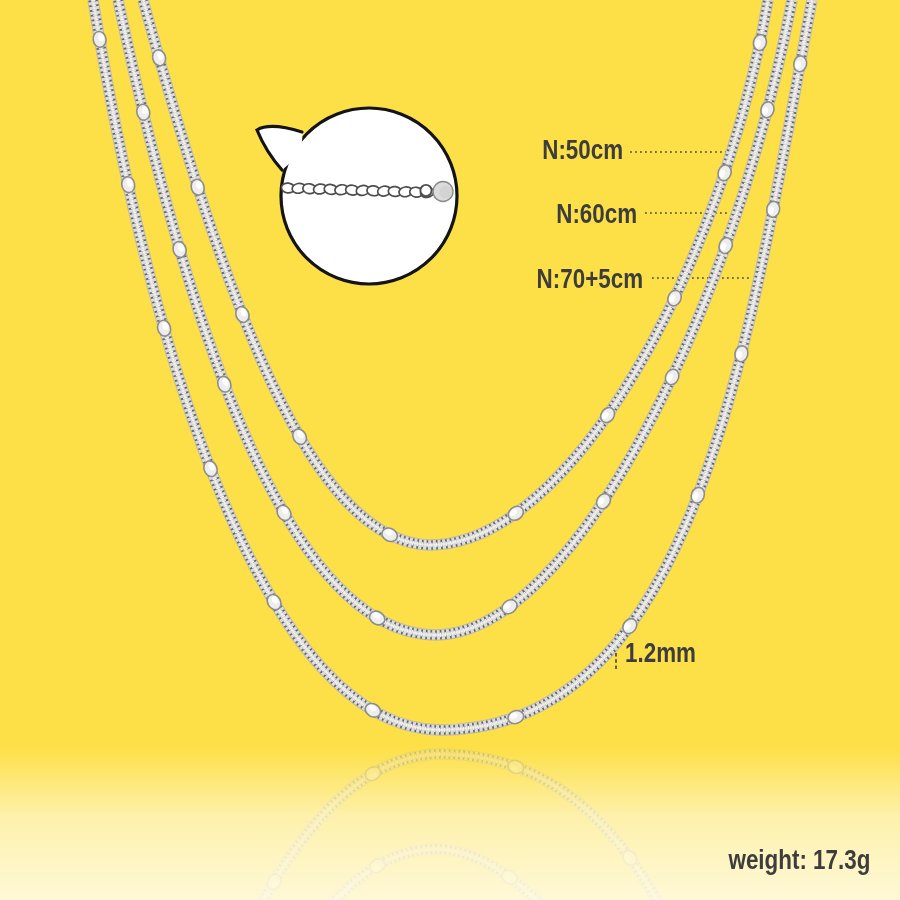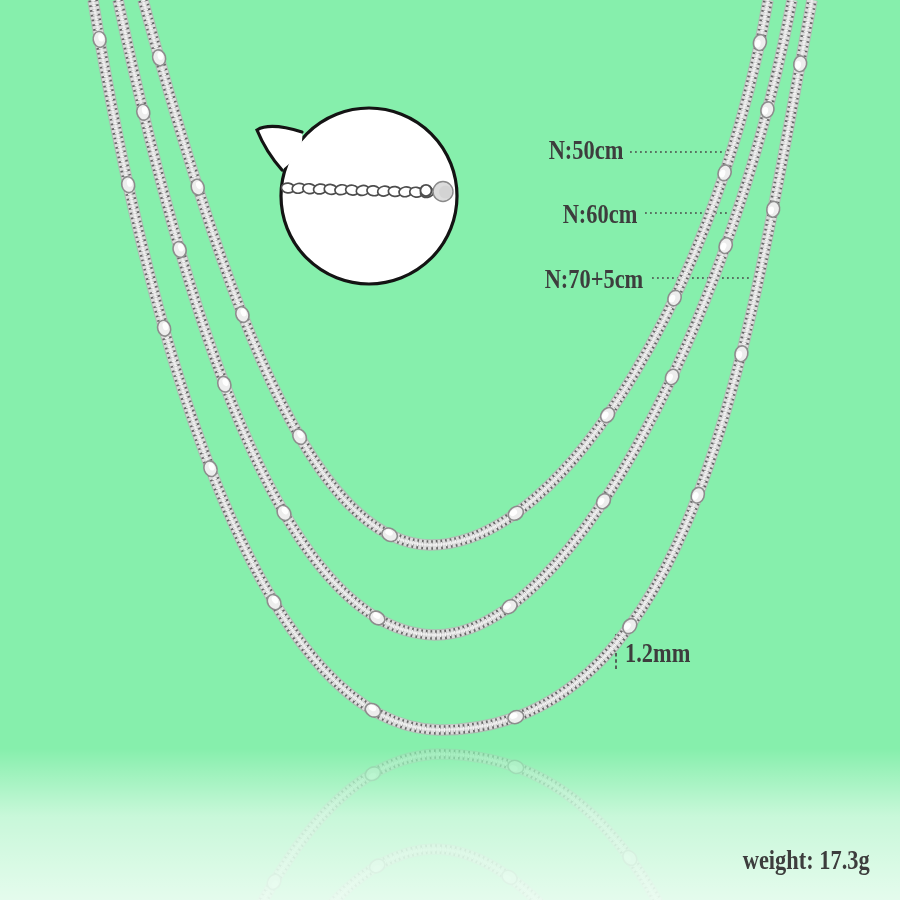--- a/index.html
+++ b/index.html
@@ -1,21 +1,21 @@
 <!DOCTYPE html>
 <html><head>
 <meta charset="utf-8">
 <style>
   html,body{margin:0;padding:0;background:#ffffff;}
   .scene{
     position:relative;
     width:900px;height:900px;
-    background:#86efac;
+    background:#fde047;
     overflow:hidden;
-    font-family:Liberation Serif, serif;
+    font-family:Liberation Sans, sans-serif;
   }
   .scene svg{position:absolute;left:0;top:0;}
   .label{
     position:absolute;
     font-weight:bold;
     font-size:28px;
     line-height:28px;
     color:#3d3d3d;
     white-space:nowrap;
     z-index:30;

